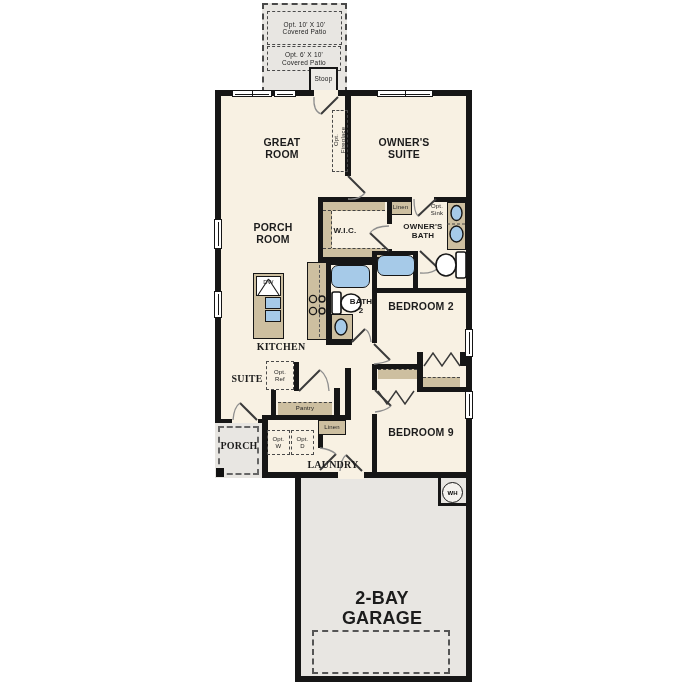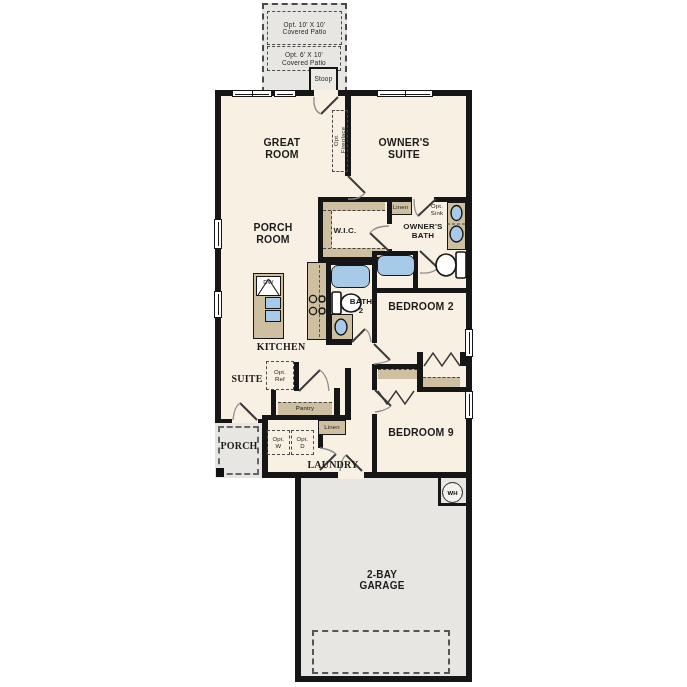--- a/index.html
+++ b/index.html
@@ -37,21 +37,21 @@
   .win-v:after{top:2px;bottom:2px;left:50%;width:1px;}
   .win-h.dbl:before{content:"";position:absolute;top:0;bottom:0;left:50%;width:1px;background:#161616;}
   
   .lbl{position:absolute;display:flex;align-items:center;justify-content:center;text-align:center;
        white-space:pre-line;color:#1c1c1c;line-height:1.12;letter-spacing:.2px;z-index:10;box-sizing:border-box;}
   .big{font-weight:bold;font-size:10.5px;}
   .b85{font-weight:bold;font-size:10px;font-family:Liberation Serif, serif;}
   .med{font-weight:bold;font-size:8px;}
   .sm{font-size:6.5px;color:#222;}
   .tiny{font-size:6px;color:#222;}
-  .gar{font-weight:bold;font-size:10px;}
+  .gar{font-weight:bold;font-size:18px;margin-top:28px;}
   .rot{transform:rotate(-90deg);transform-origin:center;}
   .whc{background:#f4f2ee;border:1.8px solid #161616;border-radius:50%;z-index:10;
        display:flex;align-items:center;justify-content:center;font-size:6px;font-weight:bold;}
   .niche{border-left:3px solid #161616;border-bottom:3px solid #161616;z-index:9;}
   svg.ovl{position:absolute;left:0;top:0;z-index:8;}
 </style>
 </head>
 <body>
 
 <div id="plan">

